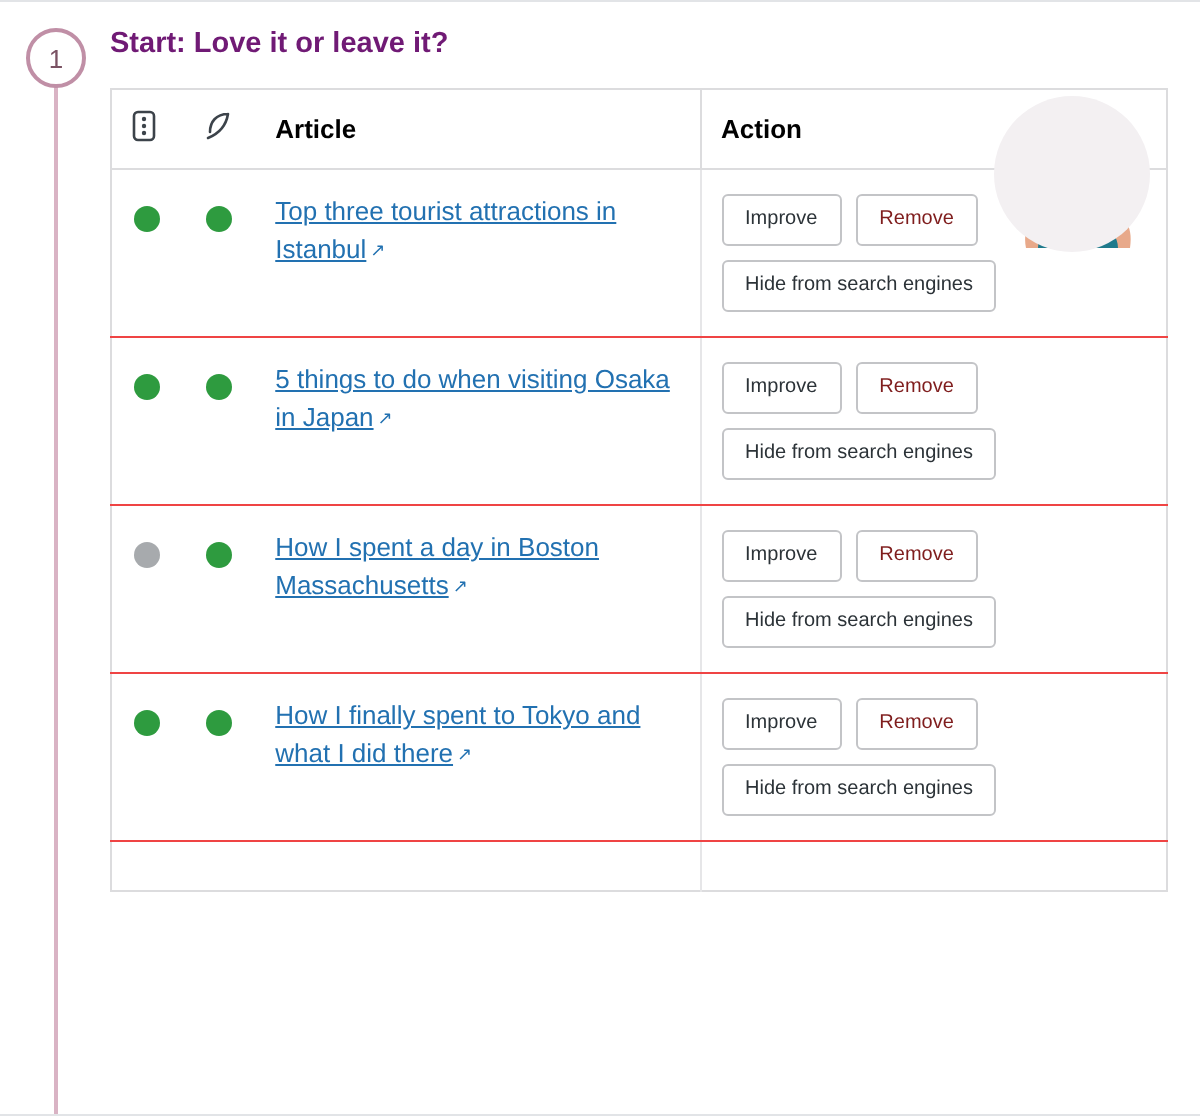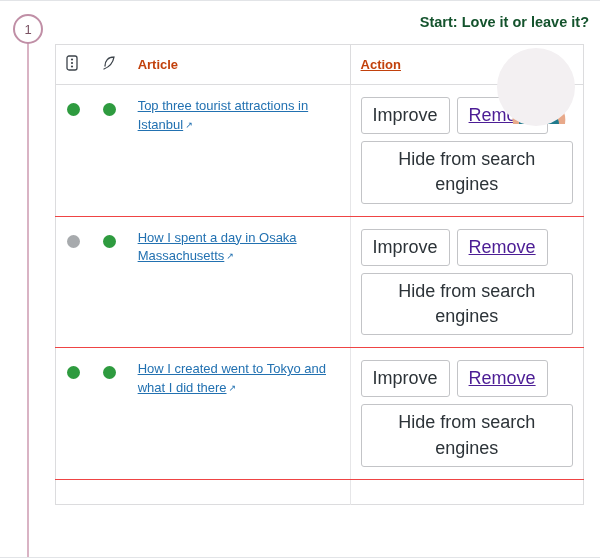--- a/index.html
+++ b/index.html
@@ -51,23 +51,22 @@
   }
   .content {
     position: absolute;
     left: 55px;
     top: 14px;
     width: 534px;
   }
   .step-title {
     font-size: 14.5px;
     font-weight: bold;
-    color: #14532d;
+    color: #701a75;
     margin: 0 0 14px 0;
-    text-align: right;
   }
   .intro {
     font-size: 13.5px;
     line-height: 1.55;
     color: #3c434a;
     width: 452px;
     margin: 0 0 20px 0;
   }
   
   .mascot {
@@ -93,36 +92,36 @@
     background: #fff;
     font-size: 13px;
     border: 1px solid #dcdcde;
   }
   table.article-table th {
     background: #fff;
     border-bottom: 1px solid #dcdcde;
     text-align: left;
     font-size: 13px;
     font-weight: bold;
-    color: #c2410c;
+    color: #000000;
     padding: 10px 10px;
     height: 32px;
     vertical-align: middle;
   }
   table.article-table td {
     border-bottom: 1px solid #ef4444;
     padding: 12px 10px;
     vertical-align: top;
   }
   table.article-table tr:last-child td { border-bottom: none; }
   .col-icon1 { width: 36px; text-align: center; }
   .col-icon2 { width: 36px; text-align: center; }
   .col-article { width: 222px; }
   .col-action { width: 233px; border-left: 1px solid #e6e6e8; }
-  th.col-action { border-left: 1px solid #dcdcde; text-decoration: underline; }
+  th.col-action { border-left: 1px solid #dcdcde; }
   .dot {
     display: inline-block;
     width: 13px;
     height: 13px;
     border-radius: 50%;
     margin-top: 6px;
   }
   .dot.green { background: #2e9b3f; }
   .dot.grey { background: #a7aaad; }
   .art-link {
@@ -135,30 +134,30 @@
   .ext {
     font-size: 9px;
     color: #2271b1;
     text-decoration: none;
     margin-left: 2px;
     vertical-align: 1px;
   }
   .btn {
     display: inline-block;
     font-family: "Liberation Sans", sans-serif;
-    font-size: 18px;
+    font-size: 10px;
     background: #fff;
     border: 1px solid #c3c4c7;
     border-radius: 3px;
     padding: 5px 11px;
     color: #2c3338;
     cursor: pointer;
     line-height: 1.4;
   }
-  .btn.remove { color: #4c1d95; text-decoration: underline; }
+  .btn.remove { color: #7f1d1d; }
   .btn-row { margin-bottom: 7px; }
   .btn-row .btn + .btn { margin-left: 7px; }
   .icon-head {
     display: inline-block;
     color: #3c434a;
   }
   .bottom-rule {
     position: absolute;
     left: 0;
     bottom: 0;
@@ -239,59 +238,76 @@
             <a class="art-link" href="#">Top three tourist attractions in Istanbul</a><span class="ext">↗</span>
           </td>
           <td class="col-action">
             <div class="btn-row">
               <button class="btn">Improve</button><button class="btn remove">Remove</button>
             </div>
             <button class="btn">Hide from search engines</button>
           </td>
         </tr>
 
-
-        <tr>
-          <td class="col-icon1">
-            <span class="dot grey"></span>
-          </td>
-          <td class="col-icon2">
-            <span class="dot green"></span>
-          </td>
-          <td class="col-article">
-            <a class="art-link" href="#">How I spent a day in Osaka Massachusetts</a><span class="ext">↗</span>
+        <tr>
+          <td class="col-icon1">
+            <span class="dot green"></span>
+          </td>
+          <td class="col-icon2">
+            <span class="dot green"></span>
+          </td>
+          <td class="col-article">
+            <a class="art-link" href="#">5 things to do when visiting Osaka in Japan</a><span class="ext">↗</span>
           </td>
           <td class="col-action">
             <div class="btn-row">
               <button class="btn">Improve</button><button class="btn remove">Remove</button>
             </div>
             <button class="btn">Hide from search engines</button>
           </td>
         </tr>
 
         <tr>
           <td class="col-icon1">
-            <span class="dot green"></span>
-          </td>
-          <td class="col-icon2">
-            <span class="dot green"></span>
-          </td>
-          <td class="col-article">
-            <a class="art-link" href="#">How I created went to Tokyo and what I did there</a><span class="ext">↗</span>
+            <span class="dot grey"></span>
+          </td>
+          <td class="col-icon2">
+            <span class="dot green"></span>
+          </td>
+          <td class="col-article">
+            <a class="art-link" href="#">How I spent a day in Boston Massachusetts</a><span class="ext">↗</span>
           </td>
           <td class="col-action">
             <div class="btn-row">
               <button class="btn">Improve</button><button class="btn remove">Remove</button>
             </div>
             <button class="btn">Hide from search engines</button>
           </td>
         </tr>
 
         <tr>
           <td class="col-icon1">
+            <span class="dot green"></span>
+          </td>
+          <td class="col-icon2">
+            <span class="dot green"></span>
+          </td>
+          <td class="col-article">
+            <a class="art-link" href="#">How I finally spent to Tokyo and what I did there</a><span class="ext">↗</span>
+          </td>
+          <td class="col-action">
+            <div class="btn-row">
+              <button class="btn">Improve</button><button class="btn remove">Remove</button>
+            </div>
+            <button class="btn">Hide from search engines</button>
+          </td>
+        </tr>
+
+        <tr>
+          <td class="col-icon1">
             
           </td>
           <td class="col-icon2">
             
           </td>
           <td class="col-article">
             
           </td>
           <td class="col-action">
             

